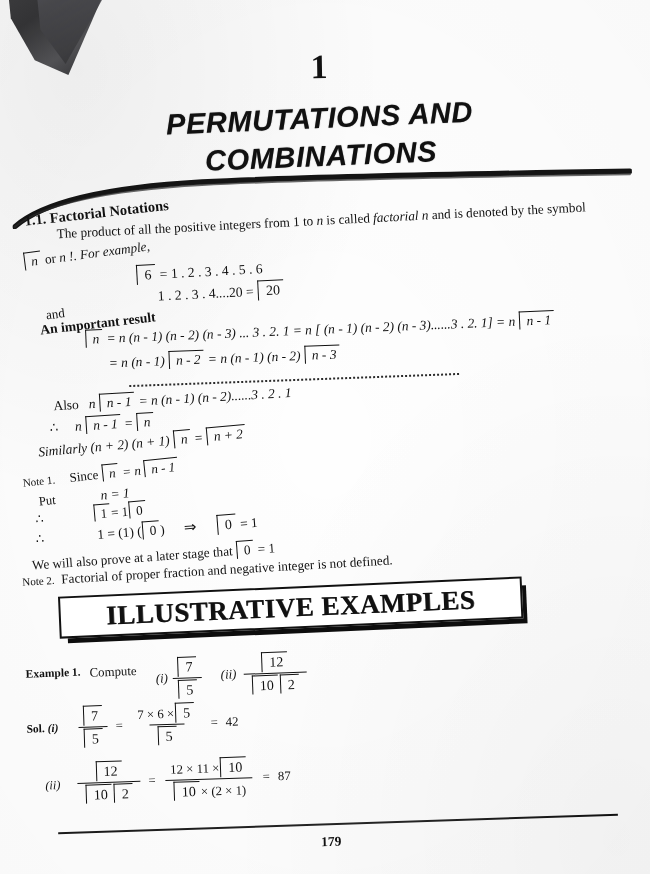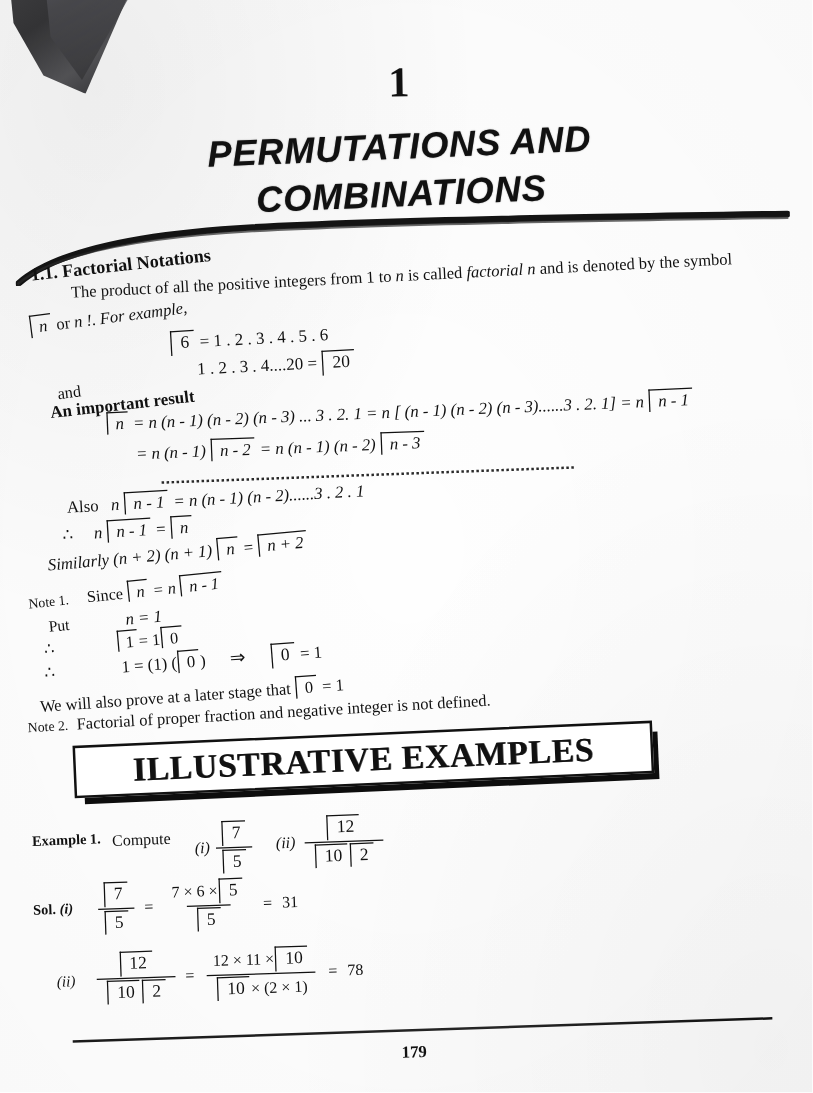--- a/index.html
+++ b/index.html
@@ -386,21 +386,21 @@
         <span class="den"><span class="fact big">5</span></span>
       </span>
       <span>=</span>
       <span class="frac wide">
         <span class="num">
           <span>7 × 6 ×</span><span class="fact big">5</span>
         </span>
         <span class="den"><span class="fact big">5</span></span>
       </span>
       <span>=</span>
-      <span>31</span>
+      <span>42</span>
     </div>
 
     <div class="sol-ii-label">
       <i><span>(ii)</span></i>
     </div>
 
     <div class="sol-ii">
       <span class="frac wide">
         <span class="num"><span class="fact big">12</span></span>
         <span class="den">
@@ -410,20 +410,20 @@
       <span>=</span>
       <span class="frac wide">
         <span class="num">
           <span>12 × 11 ×</span><span class="fact big">10</span>
         </span>
         <span class="den">
           <span class="fact big">10</span><span>× (2 × 1)</span>
         </span>
       </span>
       <span>=</span>
-      <span>78</span>
+      <span>87</span>
     </div>
 
     <div class="botrule"></div>
     <div class="pageno">179</div>
 
   </div>
 </div>
 
 </body></html>

